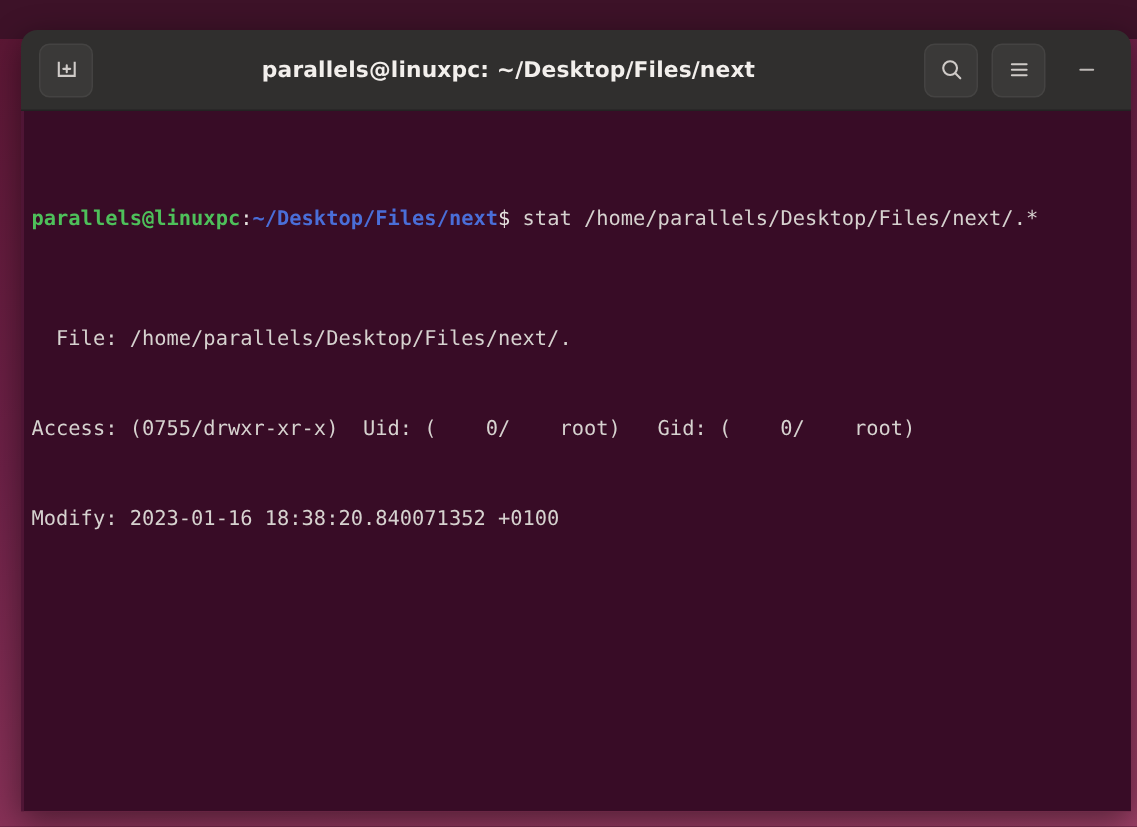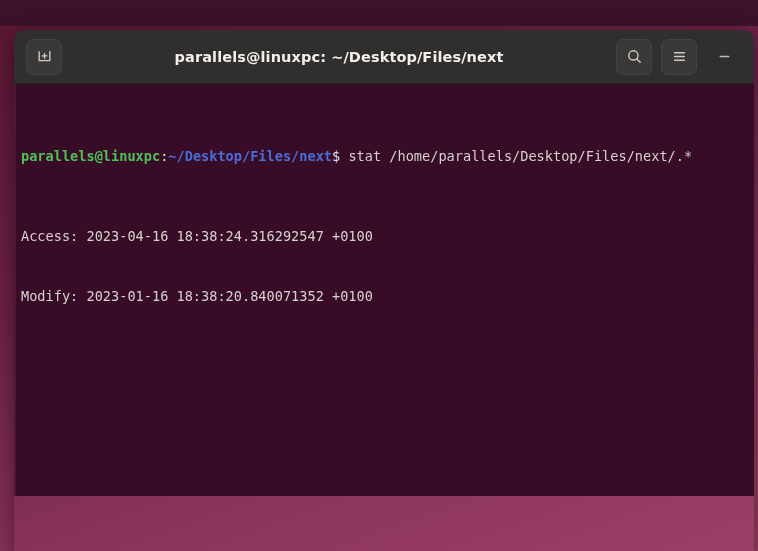--- a/index.html
+++ b/index.html
@@ -24,21 +24,21 @@
   #desktop-top-shade {
     position: absolute;
     left: 0; top: 0; right: 0; height: 26px;
     background: #3d1228;
   }
 
   
   #window {
     position: absolute;
     left: 14px;
-    top: 30px;
+    top: 20px;
     width: 740px;
     height: 521px;
     border-radius: 11px 11px 0 0;
     overflow: hidden;
     box-shadow: 0 6px 22px rgba(0,0,0,0.45);
   }
 
   
   #titlebar {
     position: relative;
@@ -82,21 +82,21 @@
   #right-controls {
     display: flex;
     align-items: center;
     gap: 9px;
     flex: 0 0 auto;
   }
 
   
   #termwrap {
     position: relative;
-    height: 412px;
+    height: 467px;
     background: #380c26;
     border-left: 2px solid #4f1535;
     box-sizing: border-box;
   }
   #term {
     position: absolute;
     left: 0;
     top: 2px;
     right: 0;
     bottom: 0;
@@ -157,21 +157,22 @@
       </div>
 
     </div>
   </div>
 
   <div id="termwrap">
     <div id="term">
 
       <div class="line"><span class="c-green">parallels@linuxpc</span><span class="c-white">:</span><span class="c-blue">~/Desktop/Files/next</span><span class="c-white">$</span><span class="c-txt"> stat /home/parallels/Desktop/Files/next/.*</span></div>
 
-      <div class="line">Access: 2023-04-16 18:38:24.316292547 +0100</div>
+      <div class="line">  File: /home/parallels/Desktop/Files/next/.</div>
+      <div class="line">Access: (0755/drwxr-xr-x)  Uid: (    0/    root)   Gid: (    0/    root)</div>
       <div class="line">Modify: 2023-01-16 18:38:20.840071352 +0100</div>
       
       
 
       
       
       
       
       
       

